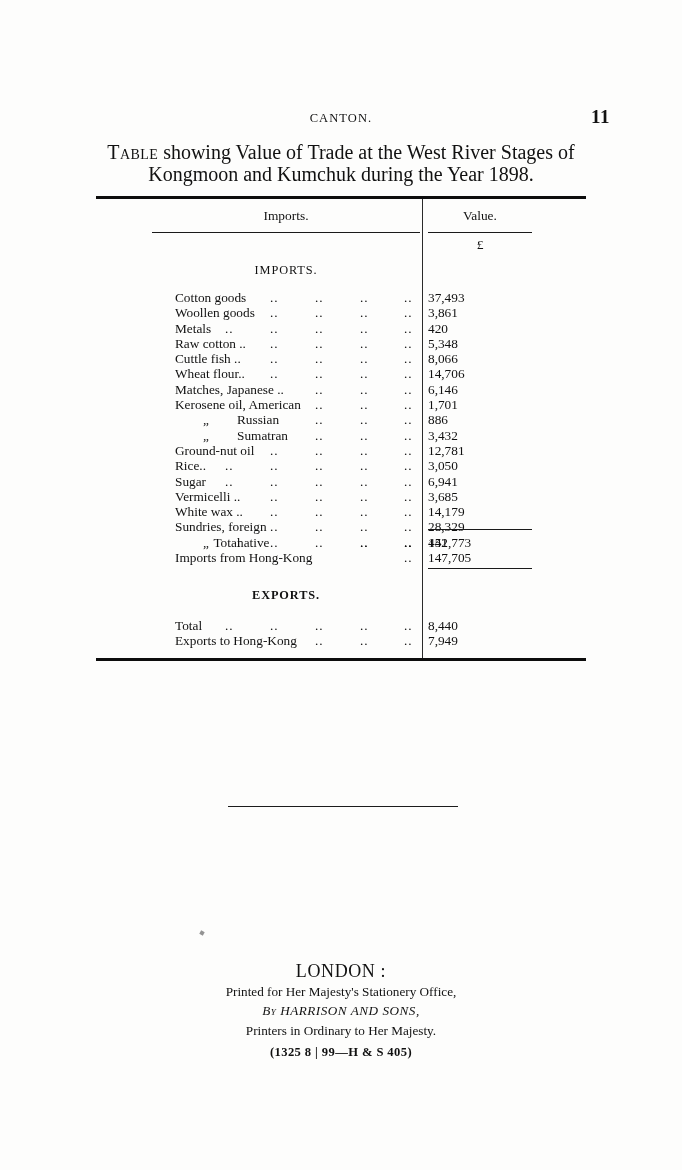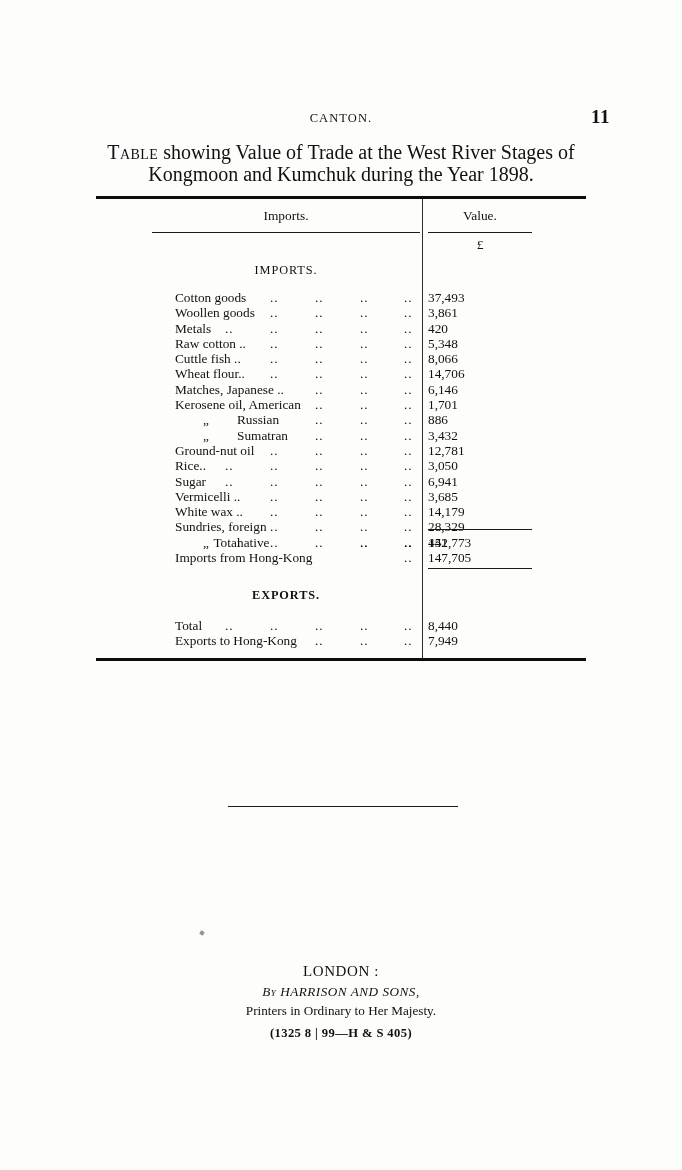--- a/index.html
+++ b/index.html
@@ -207,21 +207,21 @@
   .imprint {
     position: absolute;
     top: 962px;
     left: 0;
     width: 682px;
     text-align: center;
     font-size: 13.2px;
     line-height: 19.6px;
   }
   .imprint .line-london {
-    font-size: 15px;
+    font-size: 18px;
     letter-spacing: 0.6px;
     text-align: center;
   }
   .imprint .line-harrison {
     letter-spacing: 0.5px;
     font-style: italic;
   }
   .imprint .line-harrison .sc {
     font-variant: small-caps;
   }
@@ -443,20 +443,21 @@
       </div>
     </div>
 
   <div class="rule-thick-bottom"></div>
 
   <div class="rule-footer-divider"></div>
   <div class="speck"></div>
 
   <div class="imprint">
     <div class="line-london">LONDON :</div>
+    <div>Printed for Her Majesty's Stationery Office,</div>
     <div class="line-harrison">
       <span class="sc">By</span>
       <span>HARRISON AND SONS,</span>
     </div>
     <div>Printers in Ordinary to Her Majesty.</div>
     <div class="line-code">(1325   8 | 99—H &amp; S   405)</div>
   </div>
 
 </div>
 

